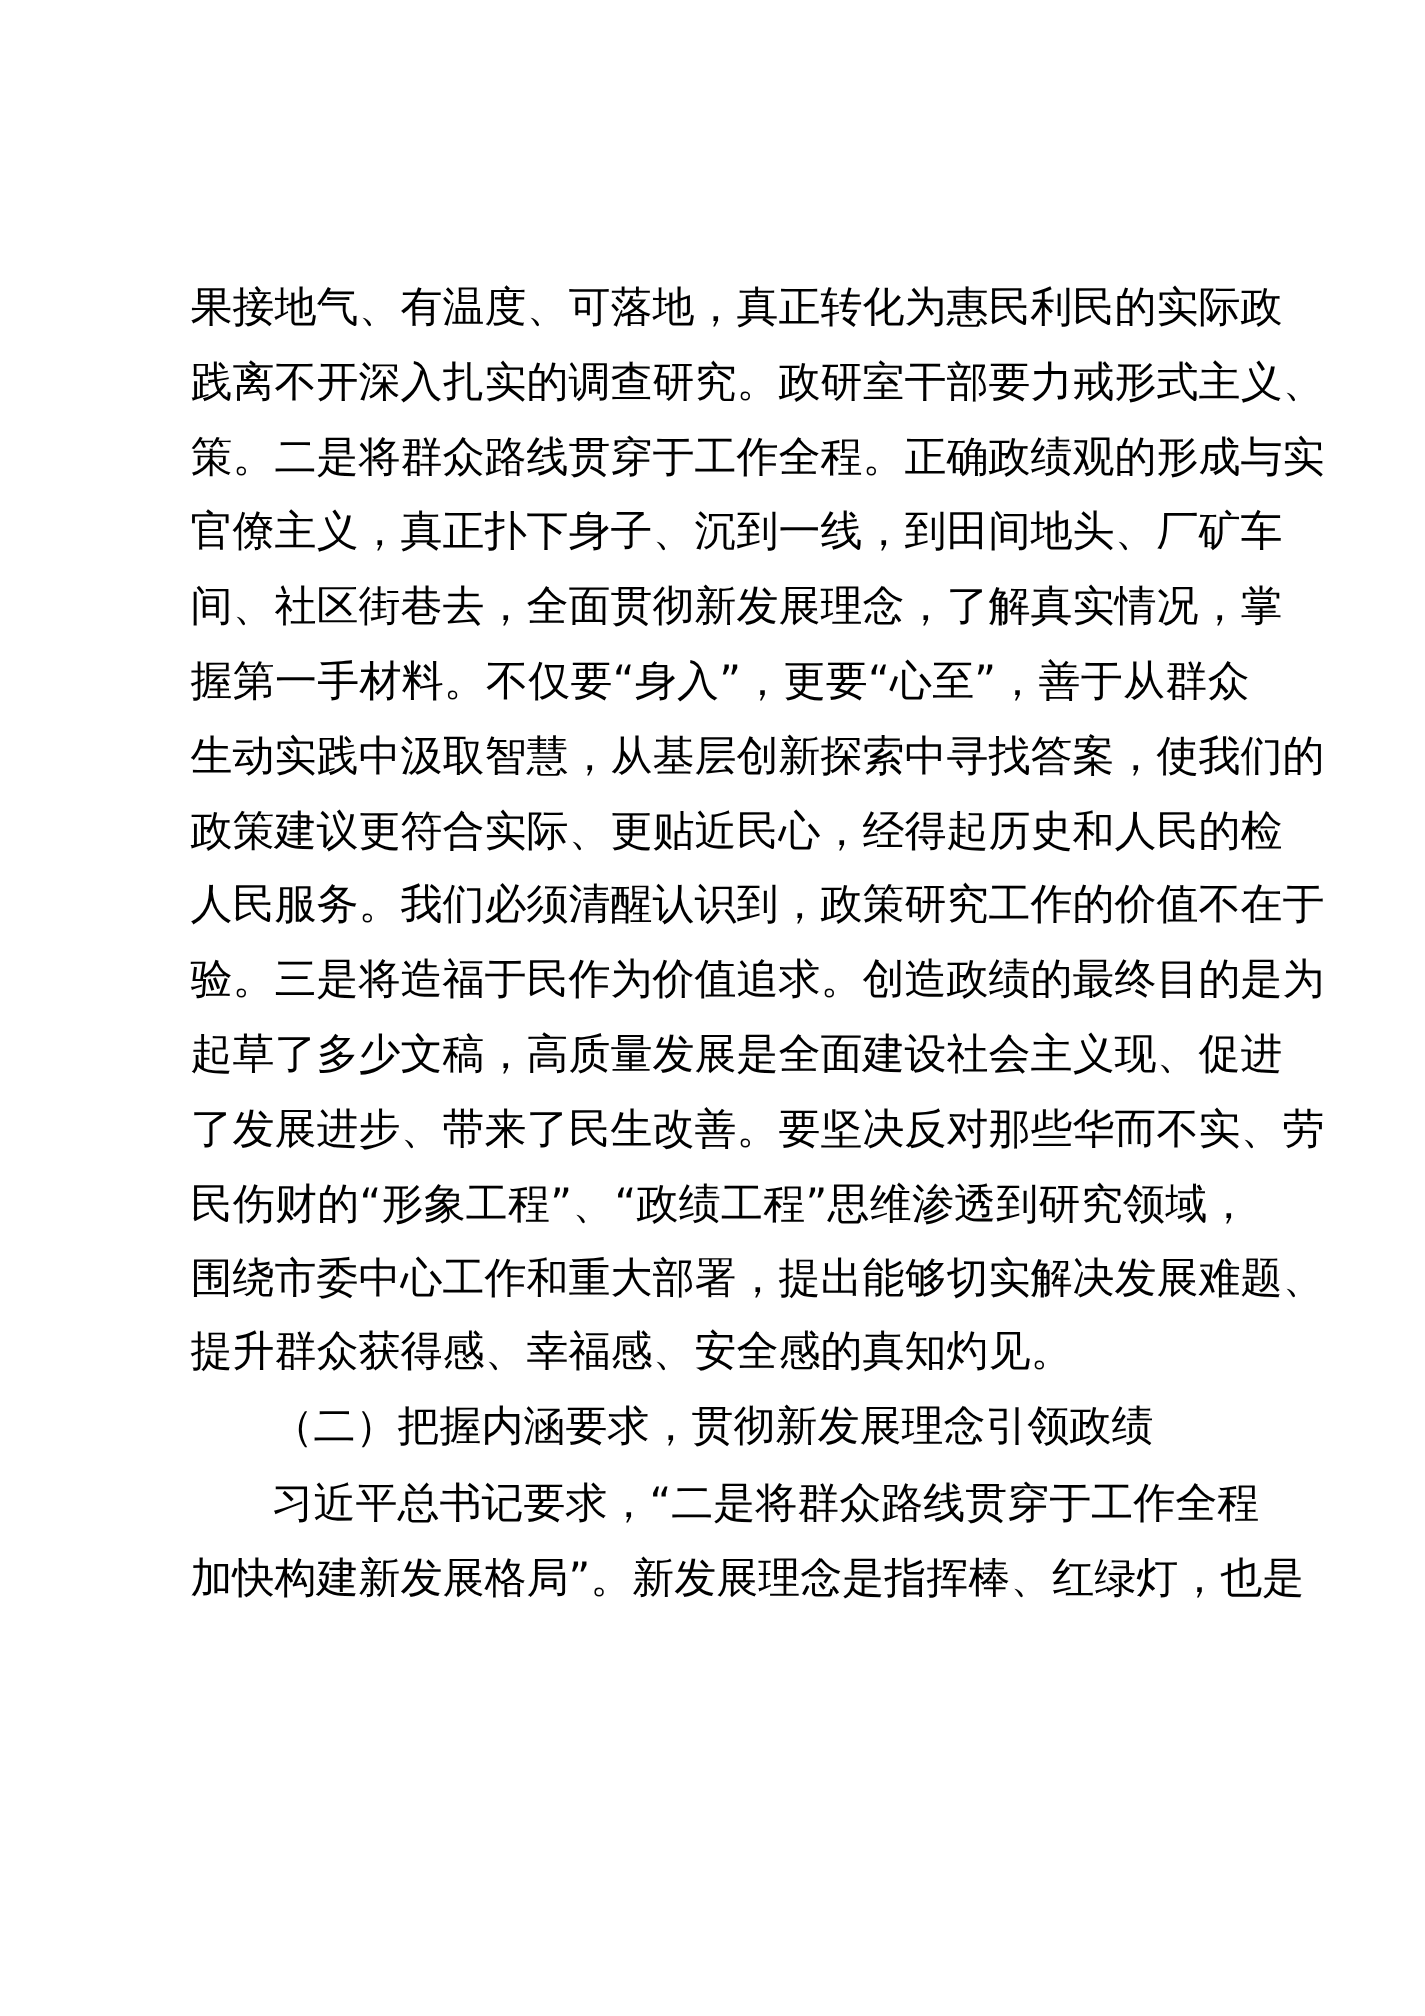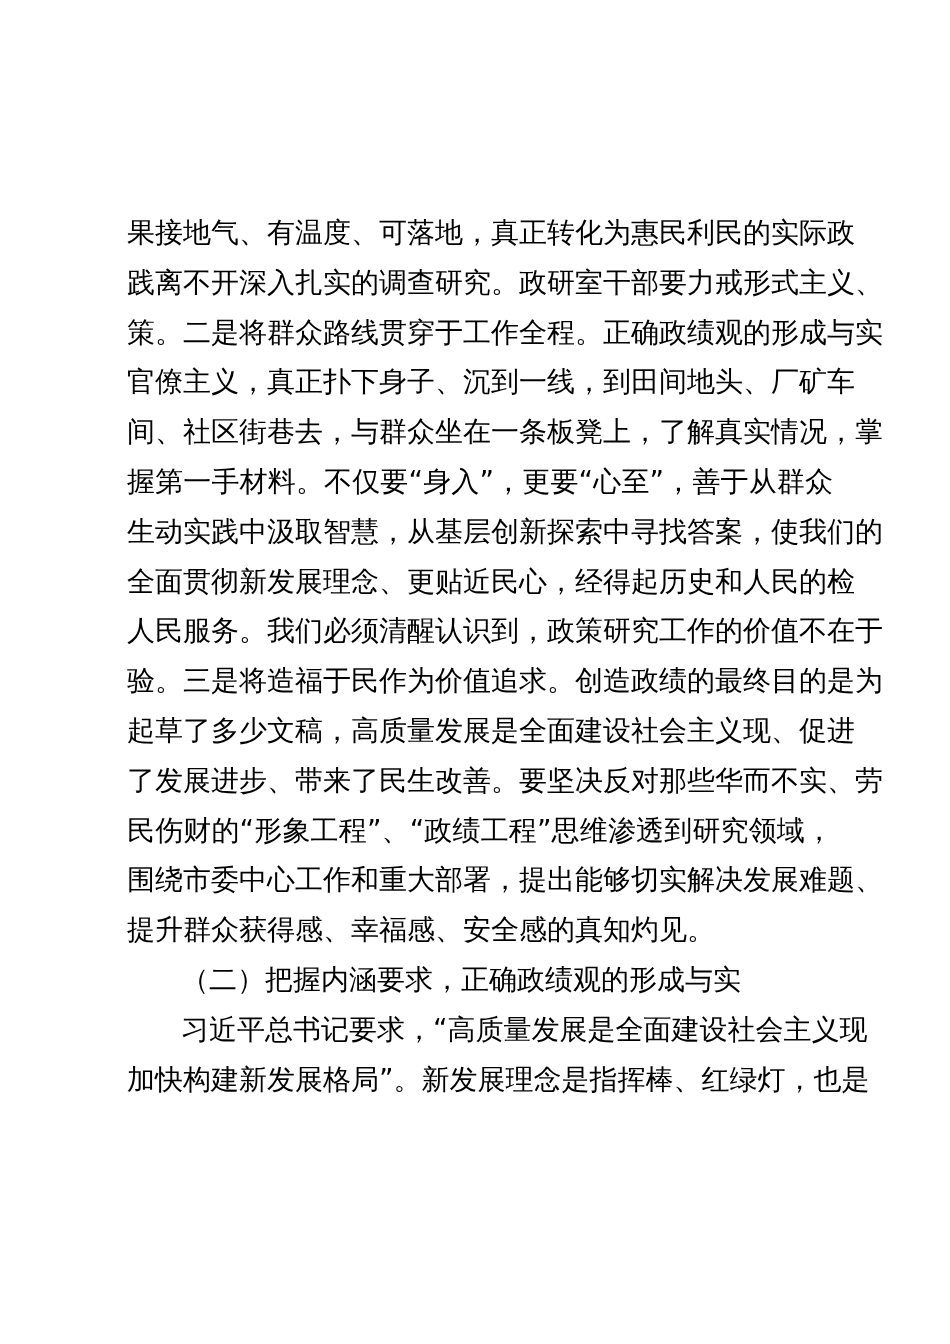--- a/index.html
+++ b/index.html
@@ -13,21 +13,20 @@
       position: relative;
       overflow: hidden;
       font-family: "DejaVu Sans", "Liberation Sans", sans-serif;
       color: #000000;
     }
     .page {
       position: absolute;
       left: 127px;
       top: 180px;
       width: 706px;
-      margin-top: 28px;
     }
     .line {
       display: block;
       height: 49.8px;
       line-height: 49.8px;
       font-size: 28px;
       white-space: nowrap;
       letter-spacing: 0;
       text-align: justify;
       text-align-last: justify;
@@ -43,34 +42,34 @@
 </head>
 <body>
 
 <div class="page">
 
   <div>
     <span class="line">果接地气、有温度、可落地，真正转化为惠民利民的实际政</span>
     <span class="line">践离不开深入扎实的调查研究。政研室干部要力戒形式主义、</span>
     <span class="line">策。二是将群众路线贯穿于工作全程。正确政绩观的形成与实</span>
     <span class="line">官僚主义，真正扑下身子、沉到一线，到田间地头、厂矿车</span>
-    <span class="line">间、社区街巷去，与群众坐在一条板凳上，了解真实情况，掌</span>
+    <span class="line">间、社区街巷去，全面贯彻新发展理念，了解真实情况，掌</span>
     <span class="line">握第一手材料。不仅要“身入”，更要“心至”，善于从群众</span>
     <span class="line">生动实践中汲取智慧，从基层创新探索中寻找答案，使我们的</span>
-    <span class="line">全面贯彻新发展理念、更贴近民心，经得起历史和人民的检</span>
+    <span class="line">政策建议更符合实际、更贴近民心，经得起历史和人民的检</span>
     <span class="line">人民服务。我们必须清醒认识到，政策研究工作的价值不在于</span>
     <span class="line">验。三是将造福于民作为价值追求。创造政绩的最终目的是为</span>
     <span class="line">起草了多少文稿，高质量发展是全面建设社会主义现、促进</span>
     <span class="line">了发展进步、带来了民生改善。要坚决反对那些华而不实、劳</span>
     <span class="line">民伤财的“形象工程”、“政绩工程”思维渗透到研究领域，</span>
     <span class="line">围绕市委中心工作和重大部署，提出能够切实解决发展难题、</span>
     <span class="line last">提升群众获得感、幸福感、安全感的真知灼见。</span>
   </div>
 
   <div>
-    <span class="line indent last">（二）把握内涵要求，正确政绩观的形成与实</span>
+    <span class="line indent last">（二）把握内涵要求，贯彻新发展理念引领政绩</span>
   </div>
 
   <div>
-    <span class="line indent">习近平总书记要求，“高质量发展是全面建设社会主义现</span>
+    <span class="line indent">习近平总书记要求，“二是将群众路线贯穿于工作全程</span>
     <span class="line">加快构建新发展格局”。新发展理念是指挥棒、红绿灯，也是</span>
   </div>
 </div>
 
 </body></html>

